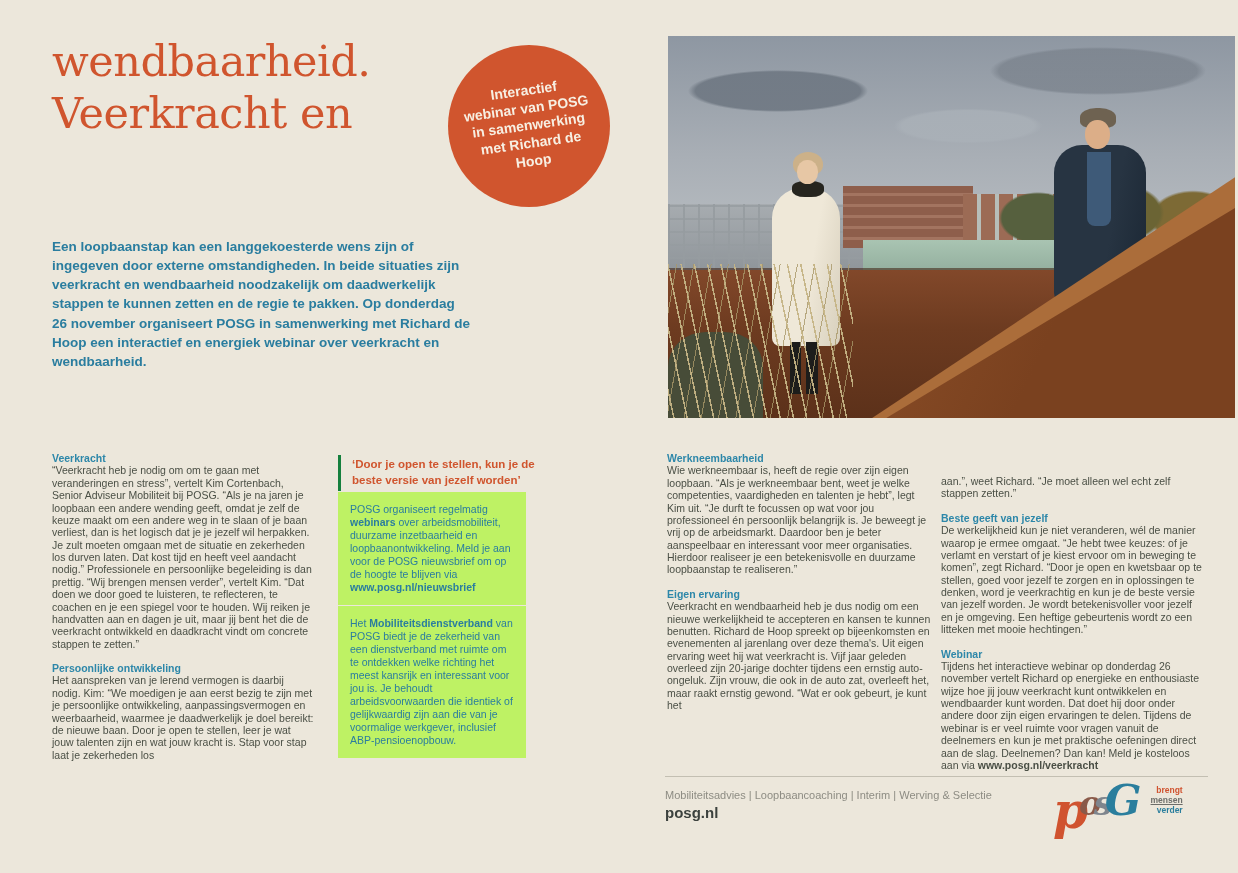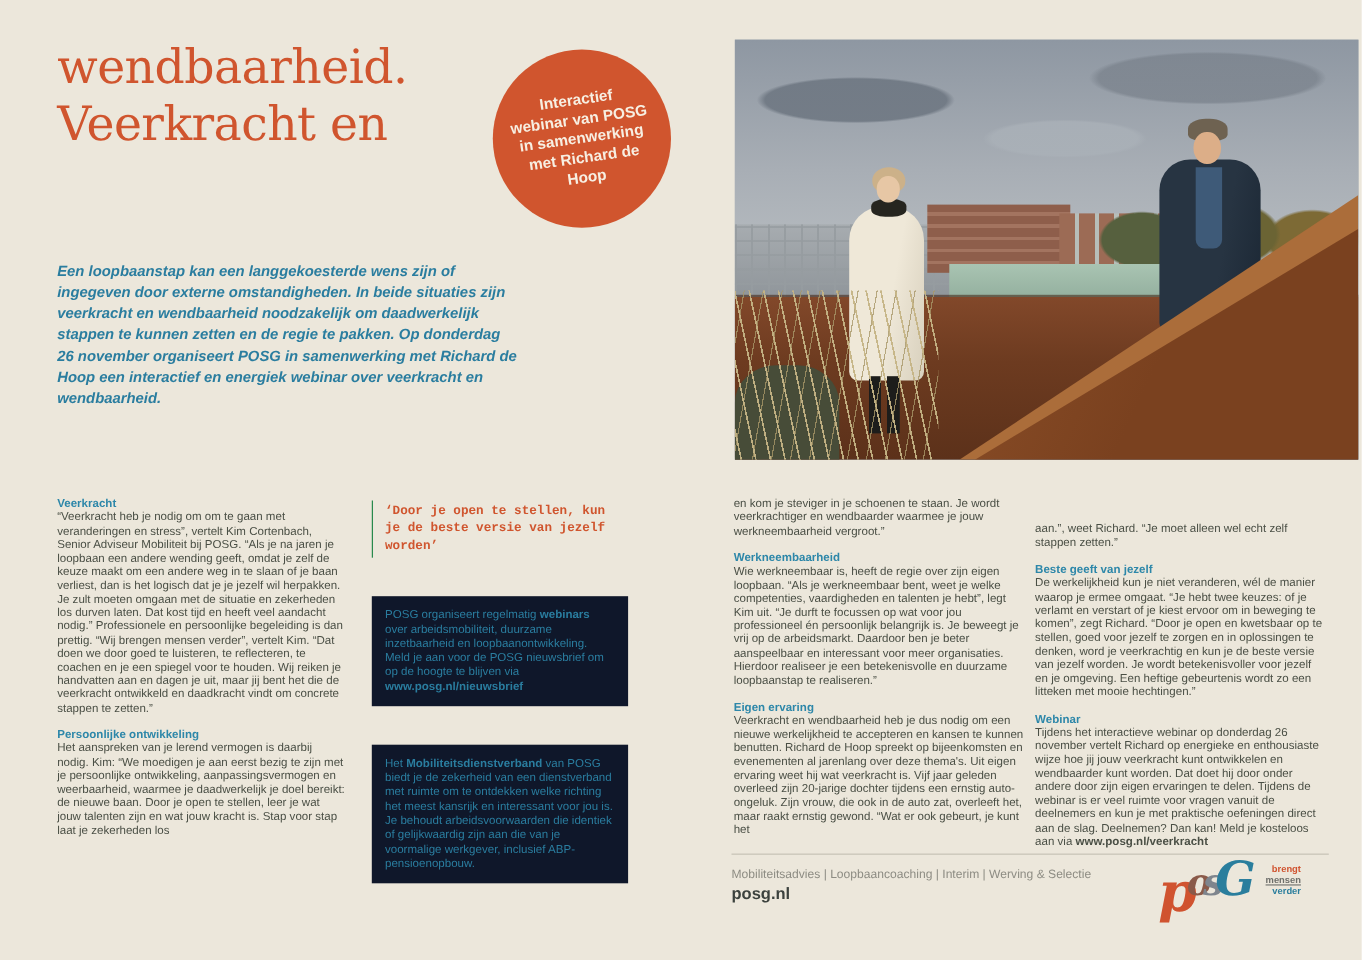--- a/index.html
+++ b/index.html
@@ -10,21 +10,21 @@
   .title{position:absolute;left:52px;top:36px;width:460px;
          font-family:"DejaVu Serif",serif;font-size:43px;line-height:1.2;
          color:#d0552e;letter-spacing:-0.5px;}
   .subtitle{position:absolute;left:52px;top:170px;width:460px;
          font-family:"DejaVu Serif",serif;font-size:25px;color:#266f90;}
   .badge{position:absolute;left:448px;top:45px;width:162px;height:162px;border-radius:50%;
          background:#d0552e;display:flex;align-items:center;justify-content:center;}
   .badge-inner{transform:rotate(-8deg);text-align:center;color:#f7efe2;
          font-weight:bold;font-size:14px;line-height:1.26;}
   .intro{position:absolute;left:52px;top:237px;width:418px;
-         font-weight:bold;font-size:13.5px;line-height:1.42;color:#2a7d9f;font-style:italic;}
+         font-weight:bold;font-size:13.5px;line-height:1.42;color:#2a7d9f;}
 
   
   .photo{position:absolute;left:668px;top:36px;width:567px;height:382px;overflow:hidden;background:#9aa3ad;}
   .ph{position:absolute;}
   .ph-sky{left:0;top:0;width:100%;height:215px;
       background:
         radial-gradient(ellipse 150px 35px at 110px 55px, rgba(108,117,128,.85) 55%, rgba(108,117,128,0) 60%),
         radial-gradient(ellipse 180px 40px at 430px 35px, rgba(120,128,138,.7) 55%, rgba(120,128,138,0) 60%),
         radial-gradient(ellipse 120px 28px at 300px 90px, rgba(170,177,184,.8) 55%, rgba(170,177,184,0) 62%),
         linear-gradient(180deg,#8e97a2 0%,#a8aeb5 55%,#b9bec2 100%);}
@@ -71,24 +71,24 @@
   
   .col{position:absolute;top:452px;font-size:10.5px;line-height:1.18;color:#4a4f45;}
   .col-1{left:52px;width:262px;}
   .col-2{left:338px;width:233px;}
   .col-3{left:667px;width:267px;}
   .col-4{left:941px;width:263px;margin-top:23px;}
   .sec{margin:0 0 12px 0;}
   .sec h4{margin:0;font-size:10.5px;font-weight:bold;color:#2d87a9;}
   .sec p,.lead{margin:0;}
   .lead{margin-bottom:12px;}
-  .quote{border-left:1px solid #15803d;padding:2px 0 2px 11px;margin:3px 0 0 0;width:205px;
-      color:#d0552e;font-weight:bold;font-size:11.5px;line-height:1.38;font-family:Liberation Mono, monospace;}
+  .quote{border-left:3px solid #15803d;padding:2px 0 2px 11px;margin:3px 0 0 0;width:205px;
+      color:#d0552e;font-weight:bold;font-size:11.5px;line-height:1.38;}
   .quote.q2{margin-top:19px;}
-  .infobox{box-sizing:border-box;width:233px;margin-top:35px;background:#0f172a;
+  .infobox{box-sizing:border-box;width:188px;margin-top:1px;background:#bef264;
       padding:11px 12px;color:#2a7d9f;font-size:10.5px;line-height:1.24;}
   .infobox .b{font-weight:bold;}
 
   
   .f-divider{position:absolute;left:665px;top:776px;width:543px;height:1px;background:#c3bfb2;}
   .f-services{position:absolute;left:665px;top:789px;font-size:11px;color:#8d8c83;}
   .f-site{position:absolute;left:665px;top:804px;font-size:15px;font-weight:bold;color:#3c423e;}
   .logo{position:absolute;left:1053px;top:784px;display:flex;align-items:flex-end;}
   .logo-letters{display:flex;align-items:flex-end;font-family:"DejaVu Serif",serif;
       font-style:italic;font-weight:bold;}
@@ -159,21 +159,20 @@
     <div class="quote">‘Door je open te stellen, kun je de beste versie van jezelf worden’</div>
     <div class="infobox">
       <span>POSG organiseert regelmatig </span><span class="b">webinars</span><span> over arbeidsmobiliteit, duurzame inzetbaarheid en loopbaanontwikkeling. Meld je aan voor de POSG nieuwsbrief om op de hoogte te blijven via </span><span class="b">www.posg.nl/nieuwsbrief</span>
     </div>
     <div class="infobox">
       <span>Het </span><span class="b">Mobiliteitsdienstverband</span><span> van POSG biedt je de zekerheid van een dienstverband met ruimte om te ontdekken welke richting het meest kansrijk en interessant voor jou is. Je behoudt arbeidsvoorwaarden die identiek of gelijkwaardig zijn aan die van je voormalige werkgever, inclusief ABP-pensioenopbouw.</span>
     </div>
   </div>
 
   <div class="col col-3">
-    <p class="lead">en kom je steviger in je schoenen te staan. Je wordt veerkrachtiger en wendbaarder waarmee je jouw werkneembaarheid vergroot.”</p>
     <div class="sec">
       <h4>Werkneembaarheid</h4>
       <p>Wie werkneembaar is, heeft de regie over zijn eigen loopbaan. “Als je werkneembaar bent, weet je welke competenties, vaardigheden en talenten je hebt”, legt Kim uit. “Je durft te focussen op wat voor jou professioneel én persoonlijk belangrijk is. Je beweegt je vrij op de arbeidsmarkt. Daardoor ben je beter aanspeelbaar en interessant voor meer organisaties. Hierdoor realiseer je een betekenisvolle en duurzame loopbaanstap te realiseren.”</p>
     </div>
     <div class="sec">
       <h4>Eigen ervaring</h4>
       <p>Veerkracht en wendbaarheid heb je dus nodig om een nieuwe werkelijkheid te accepteren en kansen te kunnen benutten. Richard de Hoop spreekt op bijeenkomsten en evenementen al jarenlang over deze thema's. Uit eigen ervaring weet hij wat veerkracht is. Vijf jaar geleden overleed zijn 20-jarige dochter tijdens een ernstig auto-ongeluk. Zijn vrouw, die ook in de auto zat, overleeft het, maar raakt ernstig gewond. “Wat er ook gebeurt, je kunt het</p>
     </div>
   </div>
 

